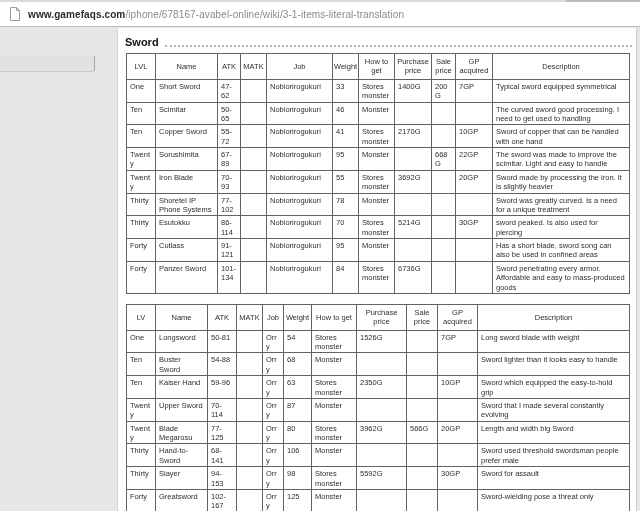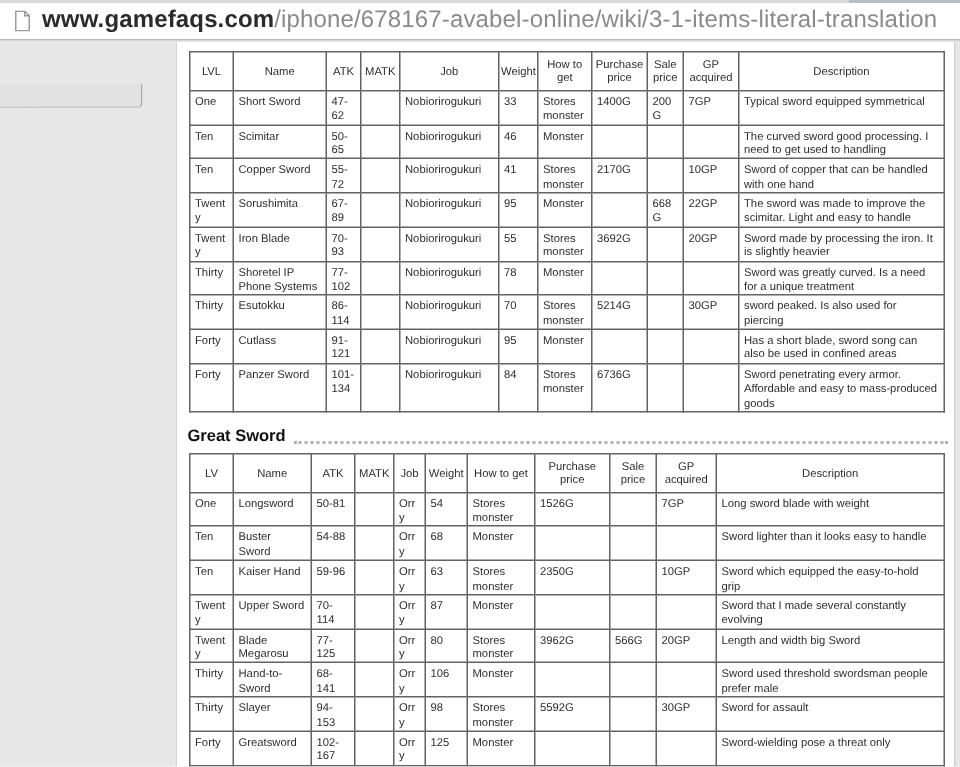--- a/index.html
+++ b/index.html
@@ -21,21 +21,21 @@
     background: #b5bcc4;
   }
   .urlbar {
     position: absolute; top: 2px; left: 0; right: 0; height: 25px;
     background: #ffffff;
     border-bottom: 1px solid #b9b9b9;
     display: flex; align-items: center;
     padding-left: 9px; box-sizing: border-box;
   }
   .page-icon { width: 12px; height: 14px; margin-right: 7px; flex: 0 0 auto; }
-  .url-text { font-size: 16px; white-space: nowrap; letter-spacing: 0.1px; }
+  .url-text { font-size: 10px; white-space: nowrap; letter-spacing: 0.1px; }
   .url-host { color: #2b2b2b; font-weight: bold; }
   .url-path { color: #8a8a8a; }
   .tab-remnant {
     position: absolute; left: 0; top: 28px; width: 94px; height: 15px;
     background: #e2e2e2;
     border-right: 1px solid #a6a6a6;
     border-bottom: 1px solid #c9c9c9;
     border-radius: 0 0 3px 0;
   }
   
@@ -130,20 +130,24 @@
     <path d="M7.5 0.5 V3.5 H10.5" fill="none" stroke="#9b9b9b" stroke-width="1"></path>
   </svg>
   <span class="url-text"><span class="url-host">www.gamefaqs.com</span><span class="url-path">/iphone/678167-avabel-online/wiki/3-1-items-literal-translation</span></span>
 </div>
 
 <div class="page-area">
   <div class="tab-remnant"></div>
 
   <div class="content">
 
+    <div class="section-head">
+      <span class="section-title">Sword</span>
+      <span class="dotted-rule"></span>
+    </div>
     <table class="items t0">
       <colgroup>
         <col>
           <col>
           <col>
           <col>
           <col>
           <col>
           <col>
           <col>
@@ -280,24 +284,20 @@
             <td>84</td>
             <td>Stores monster</td>
             <td>6736G</td>
             <td></td>
             <td></td>
             <td>Sword penetrating every armor. Affordable and easy to mass-produced goods</td>
           </tr>
         </tbody>
     </table>
 
-    <div class="section-head">
-      <span class="section-title">Great Sword</span>
-      <span class="dotted-rule"></span>
-    </div>
     <table class="items t1">
       <colgroup>
         <col>
           <col>
           <col>
           <col>
           <col>
           <col>
           <col>
           <col>

